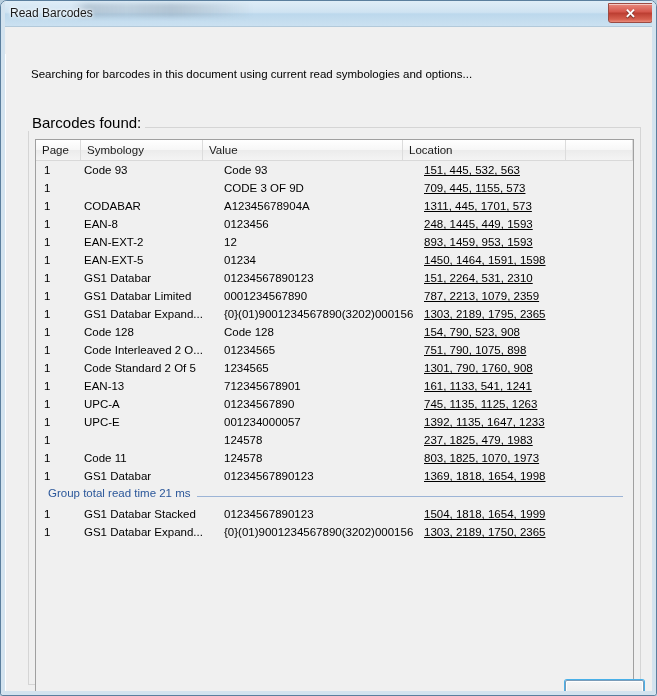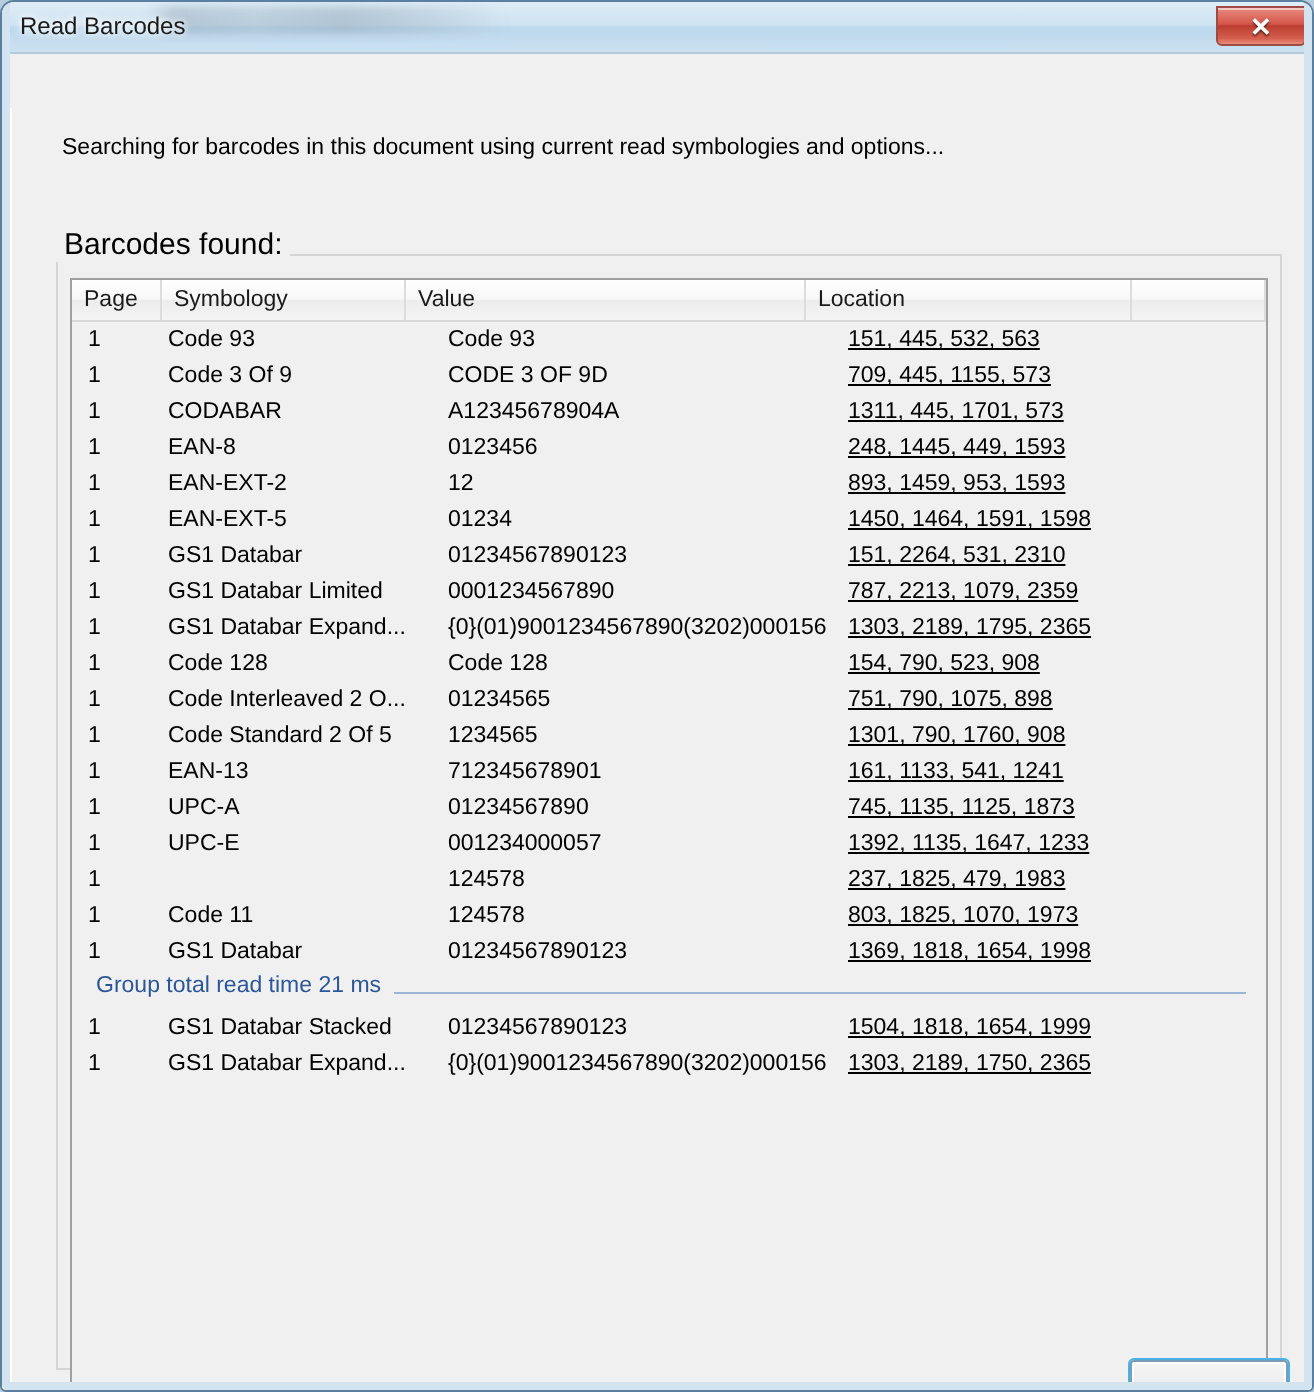--- a/index.html
+++ b/index.html
@@ -270,21 +270,20 @@
         </div>
       <div class="lv-body" id="lv-body">
           <div class="row">
             <div class="cell c-page">1</div>
             <div class="cell c-sym">Code 93</div>
             <div class="cell c-val">Code 93</div>
             <div class="cell c-loc">151, 445, 532, 563</div>
           </div>
           <div class="row">
             <div class="cell c-page">1</div>
-            <div class="cell c-sym">Code 3 Of 9</div>
             <div class="cell c-val">CODE 3 OF 9D</div>
             <div class="cell c-loc">709, 445, 1155, 573</div>
           </div>
           <div class="row">
             <div class="cell c-page">1</div>
             <div class="cell c-sym">CODABAR</div>
             <div class="cell c-val">A12345678904A</div>
             <div class="cell c-loc">1311, 445, 1701, 573</div>
           </div>
           <div class="row">
@@ -344,21 +343,21 @@
           <div class="row">
             <div class="cell c-page">1</div>
             <div class="cell c-sym">EAN-13</div>
             <div class="cell c-val">712345678901</div>
             <div class="cell c-loc">161, 1133, 541, 1241</div>
           </div>
           <div class="row">
             <div class="cell c-page">1</div>
             <div class="cell c-sym">UPC-A</div>
             <div class="cell c-val">01234567890</div>
-            <div class="cell c-loc">745, 1135, 1125, 1873</div>
+            <div class="cell c-loc">745, 1135, 1125, 1263</div>
           </div>
           <div class="row">
             <div class="cell c-page">1</div>
             <div class="cell c-sym">UPC-E</div>
             <div class="cell c-val">001234000057</div>
             <div class="cell c-loc">1392, 1135, 1647, 1233</div>
           </div>
           <div class="row">
             <div class="cell c-page">1</div>
             <div class="cell c-val">124578</div>

